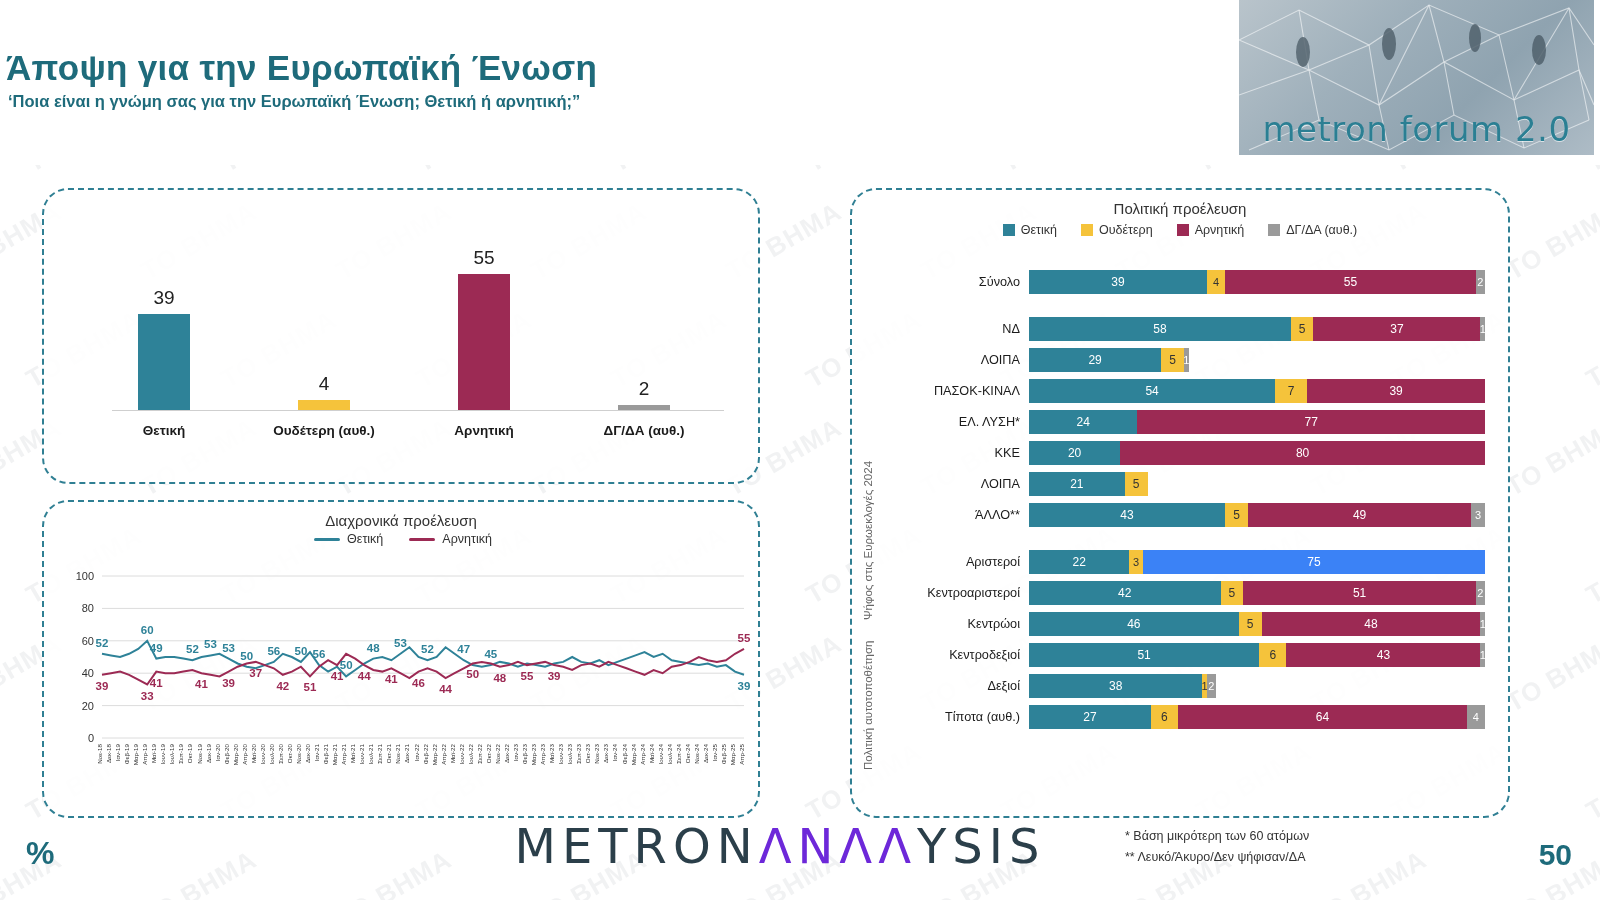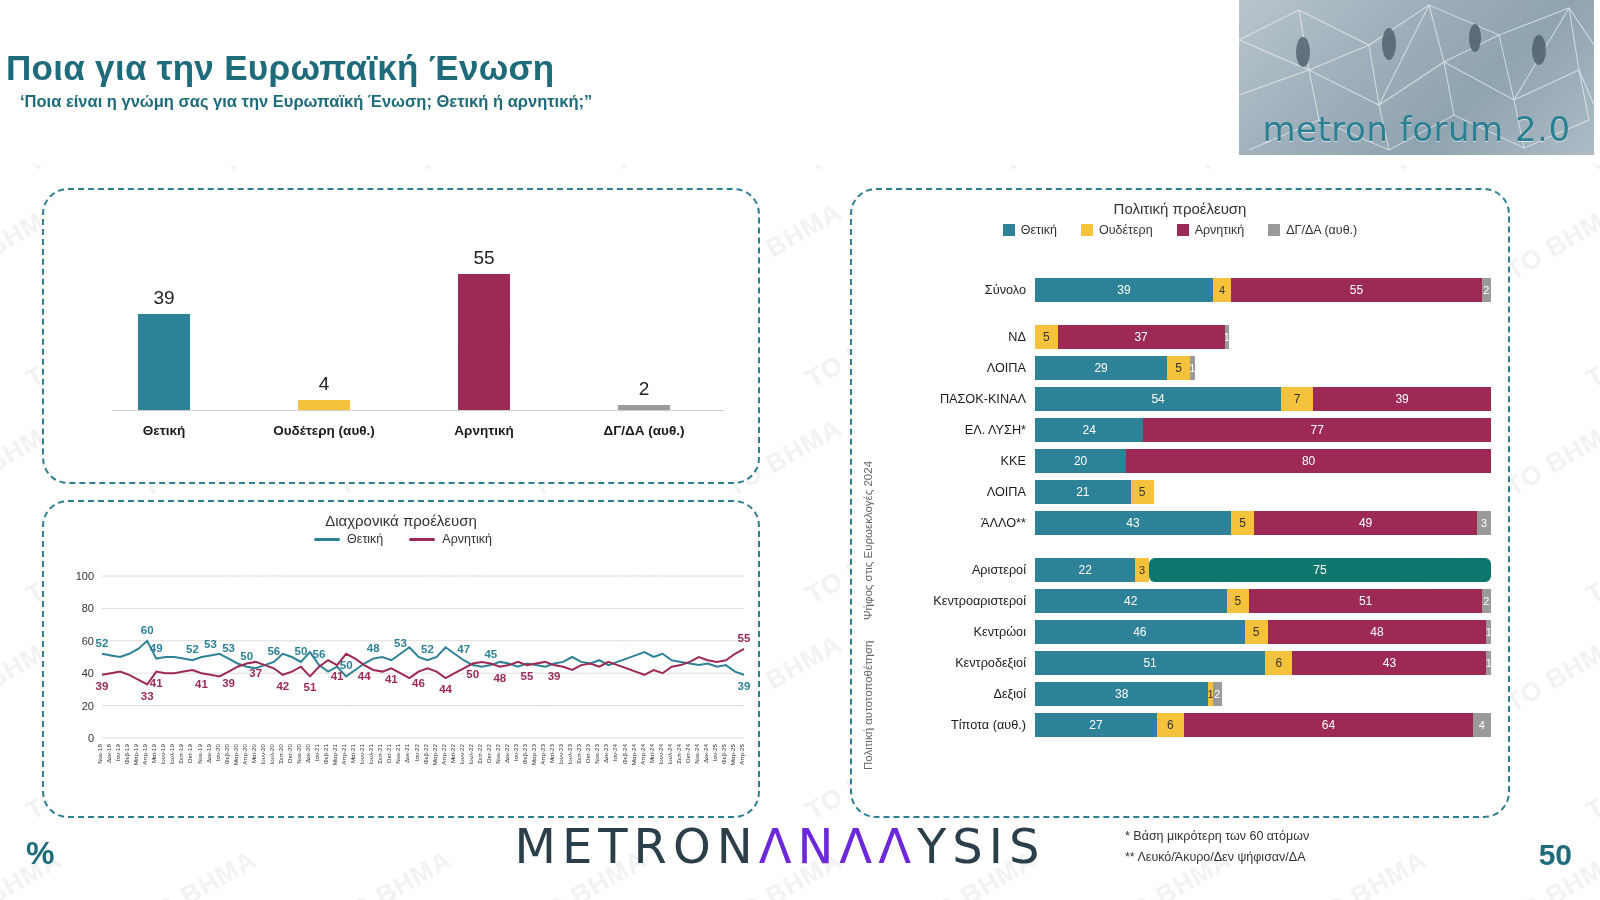--- a/index.html
+++ b/index.html
@@ -26,21 +26,21 @@
   }
   .header .hdr-bg {
     position:absolute; left:0; top:0; width:1210px; height:160px;
     background:rgba(255,255,255,0.92);
   }
   .title {
     position:absolute; left:6px; top:48px; font-size:35px; font-weight:700;
     color:#1e6b7b; letter-spacing:0.3px;
   }
   .subtitle {
-    position:absolute; left:20px; top:92px; font-size:16.5px; font-weight:700;
+    position:absolute; left:8px; top:92px; font-size:16.5px; font-weight:700;
     color:#1e6b7b;
   }
   .hdr-rule { position:absolute; left:0; top:160px; width:1210px; height:3px; background:#ffffff; }
 
   
   .logo-box {
     position:absolute; right:6px; top:0; width:355px; height:155px;
     background:linear-gradient(135deg,#b9c4cb 0%, #9fb0bb 35%, #8fa3b0 65%, #aebcc6 100%);
     overflow:hidden;
   }
@@ -80,21 +80,21 @@
   .legend-line .li { display:flex; align-items:center; gap:7px; font-size:12.5px; color:#333; }
   .legend-line .sw { width:26px; height:3px; border-radius:2px; }
   .lc-svg { position:absolute; left:0; top:38px; }
   .ytick { font-size:11px; fill:#333; }
   .xtick { font-size:6.2px; fill:#333; }
 
   
   .legend-stack { display:flex; justify-content:center; gap:24px; margin-top:6px; }
   .legend-stack .li { display:flex; align-items:center; gap:6px; font-size:12.5px; color:#333; }
   .legend-stack .sw { width:12px; height:12px; }
-  .rows { position:absolute; left:13px; top:78px; width:626px;margin-top:8px; }
+  .rows { position:absolute; left:7px; top:78px; width:626px; }
   .row { display:flex; align-items:center; height:27px; margin-bottom:4px; }
   .row.spacer { height:16px; margin:0; }
   .row .rlabel {
     width:170px; text-align:right; padding-right:9px; font-size:12.7px; color:#1b1b1b;
   }
   .row .rbars { flex:1; display:flex; height:24px; }
   .seg { display:flex; align-items:center; justify-content:center; font-size:12px; color:#fff; overflow:hidden; }
   .seg.small { font-size:11px; }
   .axis-left-label {
     position:absolute; writing-mode:vertical-rl; transform:rotate(180deg);
@@ -194,21 +194,21 @@
     <span style="left: 525px; top: 874px;">ΤΟ ΒΗΜΑ</span>
     <span style="left: 720px; top: 874px;">ΤΟ ΒΗΜΑ</span>
     <span style="left: 915px; top: 874px;">ΤΟ ΒΗΜΑ</span>
     <span style="left: 1110px; top: 874px;">ΤΟ ΒΗΜΑ</span>
     <span style="left: 1305px; top: 874px;">ΤΟ ΒΗΜΑ</span>
     <span style="left: 1500px; top: 874px;">ΤΟ ΒΗΜΑ</span>
   </div>
 
 <div class="header">
   <div class="hdr-bg"></div>
-  <div class="title">Ποια για την Ευρωπαϊκή Ένωση</div>
+  <div class="title">Άποψη για την Ευρωπαϊκή Ένωση</div>
   <div class="subtitle">‘Ποια είναι η γνώμη σας για την Ευρωπαϊκή Ένωση; Θετική ή αρνητική;”</div>
   <div class="hdr-rule"></div>
 
   <div class="logo-box">
     <svg class="net" viewBox="0 0 355 155" preserveAspectRatio="none">
       <g stroke="#ffffff" stroke-opacity="0.75" stroke-width="1.1" fill="none">
         <path d="M0,40 L60,10 L130,45 L190,5 L260,35 L330,8 L355,45"></path>
         <path d="M0,95 L70,70 L140,105 L205,62 L275,100 L340,70 L355,105"></path>
         <path d="M10,150 L80,120 L150,150 L215,115 L285,148 L350,120"></path>
         <path d="M60,10 L70,70 L80,120"></path>
@@ -425,20 +425,21 @@
             <div class="seg" style="width: 39%; background: rgb(46, 130, 152);">39</div>
             <div class="seg small" style="width: 4%; background: rgb(245, 195, 59); color: rgb(51, 51, 51);">4</div>
             <div class="seg" style="width: 55%; background: rgb(156, 42, 84);">55</div>
             <div class="seg small" style="width: 2%; background: rgb(154, 154, 154);">2</div>
           </div>
         </div>
         <div class="row spacer"></div>
         <div class="row">
           <div class="rlabel">ΝΔ</div>
           <div class="rbars">
+            <div class="seg" style="width: 57.4257%; background: rgb(46, 130, 152);">58</div>
             <div class="seg" style="width: 4.9505%; background: rgb(245, 195, 59); color: rgb(51, 51, 51);">5</div>
             <div class="seg" style="width: 36.6337%; background: rgb(156, 42, 84);">37</div>
             <div class="seg small" style="width: 0.990099%; background: rgb(154, 154, 154);">1</div>
           </div>
         </div>
         <div class="row">
           <div class="rlabel">ΛΟΙΠΑ</div>
           <div class="rbars">
             <div class="seg" style="width: 29%; background: rgb(46, 130, 152);">29</div>
             <div class="seg" style="width: 5%; background: rgb(245, 195, 59); color: rgb(51, 51, 51);">5</div>
@@ -482,21 +483,21 @@
             <div class="seg" style="width: 49%; background: rgb(156, 42, 84);">49</div>
             <div class="seg small" style="width: 3%; background: rgb(154, 154, 154);">3</div>
           </div>
         </div>
         <div class="row spacer"></div>
         <div class="row">
           <div class="rlabel">Αριστεροί</div>
           <div class="rbars">
             <div class="seg" style="width: 22%; background: rgb(46, 130, 152);">22</div>
             <div class="seg small" style="width: 3%; background: rgb(245, 195, 59); color: rgb(51, 51, 51);">3</div>
-            <div class="seg" style="width: 75%; background: #0f766e; border-radius: 6px;">75</div>
+            <div class="seg" style="width: 75%; background: #3b82f6;">75</div>
           </div>
         </div>
         <div class="row">
           <div class="rlabel">Κεντροαριστεροί</div>
           <div class="rbars">
             <div class="seg" style="width: 42%; background: rgb(46, 130, 152);">42</div>
             <div class="seg" style="width: 5%; background: rgb(245, 195, 59); color: rgb(51, 51, 51);">5</div>
             <div class="seg" style="width: 51%; background: rgb(156, 42, 84);">51</div>
             <div class="seg small" style="width: 2%; background: rgb(154, 154, 154);">2</div>
           </div>

